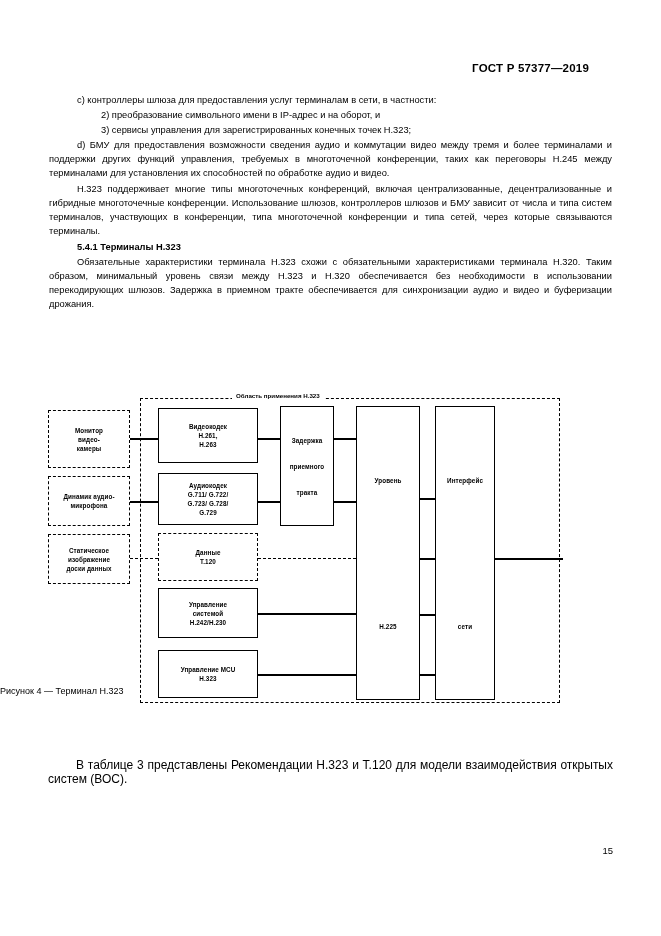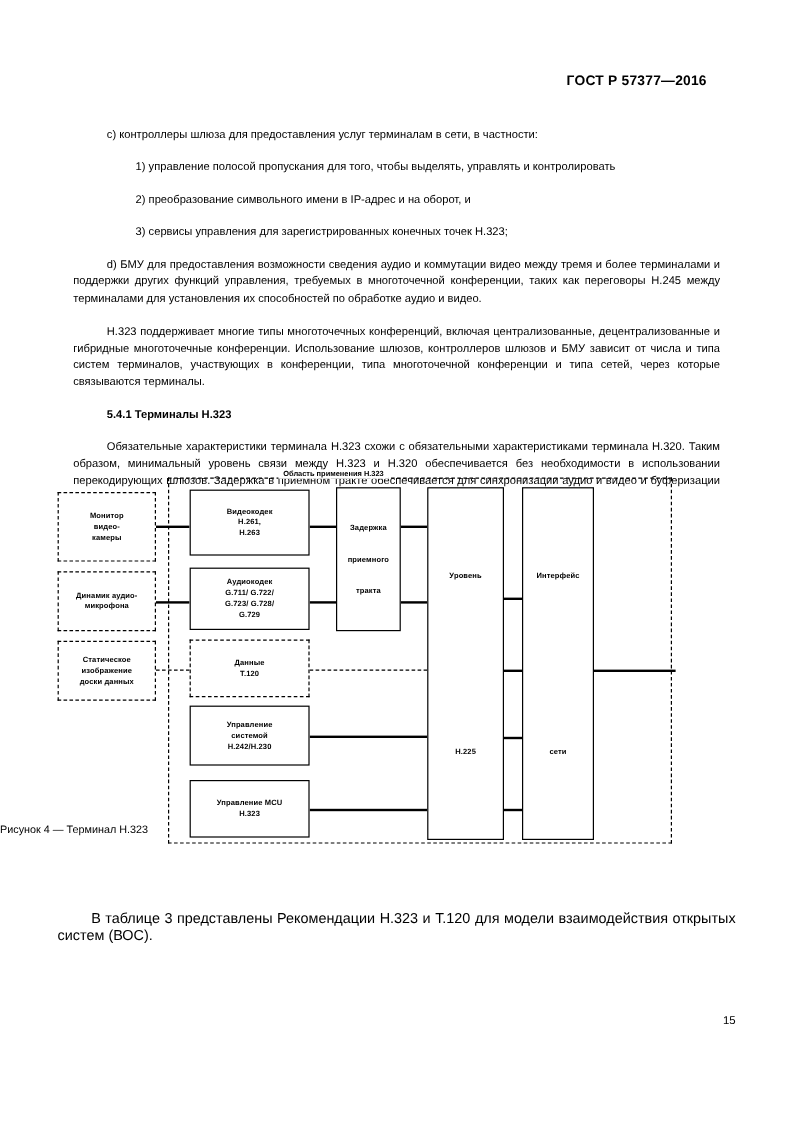--- a/index.html
+++ b/index.html
@@ -31,21 +31,21 @@
   .body-text {
     position: absolute;
     left: 48px;
     top: 92px;
     width: 565px;
     font-size: 9.3px;
     line-height: 14.1px;
     text-align: justify;
   }
   .body-text p {
-    margin: 13px;
+    margin: 1px;
     text-align: justify;
   }
   .p-indent { text-indent: 28px; }
   .list-a   { padding-left: 28px; text-indent: 0; }
   .list-b   { padding-left: 52px; text-indent: 0; }
   .sect-head {
     font-weight: bold;
     padding-left: 28px;
     margin-top: 2px !important;
   }
@@ -137,25 +137,24 @@
     right: 48px;
     top: 845px;
     font-size: 9.5px;
   }
 </style>
 </head>
 <body>
 
 <div class="page">
 
-  <div class="header">ГОСТ Р 57377—2016</div>
+  <div class="header">ГОСТ Р 57377—2019</div>
 
   <div class="body-text">
     <p class="list-a">c)  контроллеры шлюза для предоставления услуг терминалам в сети, в частности:</p>
-    <p class="list-b">1)  управление полосой пропускания для того, чтобы выделять, управлять и контролировать</p>
     <p class="list-b">2)  преобразование символьного имени в IP-адрес и на оборот, и</p>
     <p class="list-b">3)  сервисы управления для зарегистрированных конечных точек H.323;</p>
     <p class="p-indent">d)  БМУ для предоставления возможности сведения аудио и коммутации видео между тремя и более терминалами и поддержки других функций управления, требуемых в многоточечной конференции, таких как переговоры H.245 между терминалами для установления их способностей по обработке аудио и видео.</p>
     <p class="p-indent">H.323 поддерживает многие типы многоточечных конференций, включая централизованные, децентрализованные и гибридные многоточечные конференции. Использование шлюзов, контроллеров шлюзов и БМУ зависит от числа и типа систем терминалов, участвующих в конференции, типа многоточечной конференции и типа сетей, через которые связываются терминалы.</p>
     <p class="sect-head">5.4.1  Терминалы H.323</p>
     <p class="p-indent">Обязательные характеристики терминала H.323 схожи с обязательными характеристиками терминала H.320. Таким образом, минимальный уровень связи между H.323 и H.320 обеспечивается без необходимости в использовании перекодирующих шлюзов. Задержка в приемном тракте обеспечивается для синхронизации аудио и видео и буферизации дрожания.</p>
   </div>
 
   <div class="figure">
 

